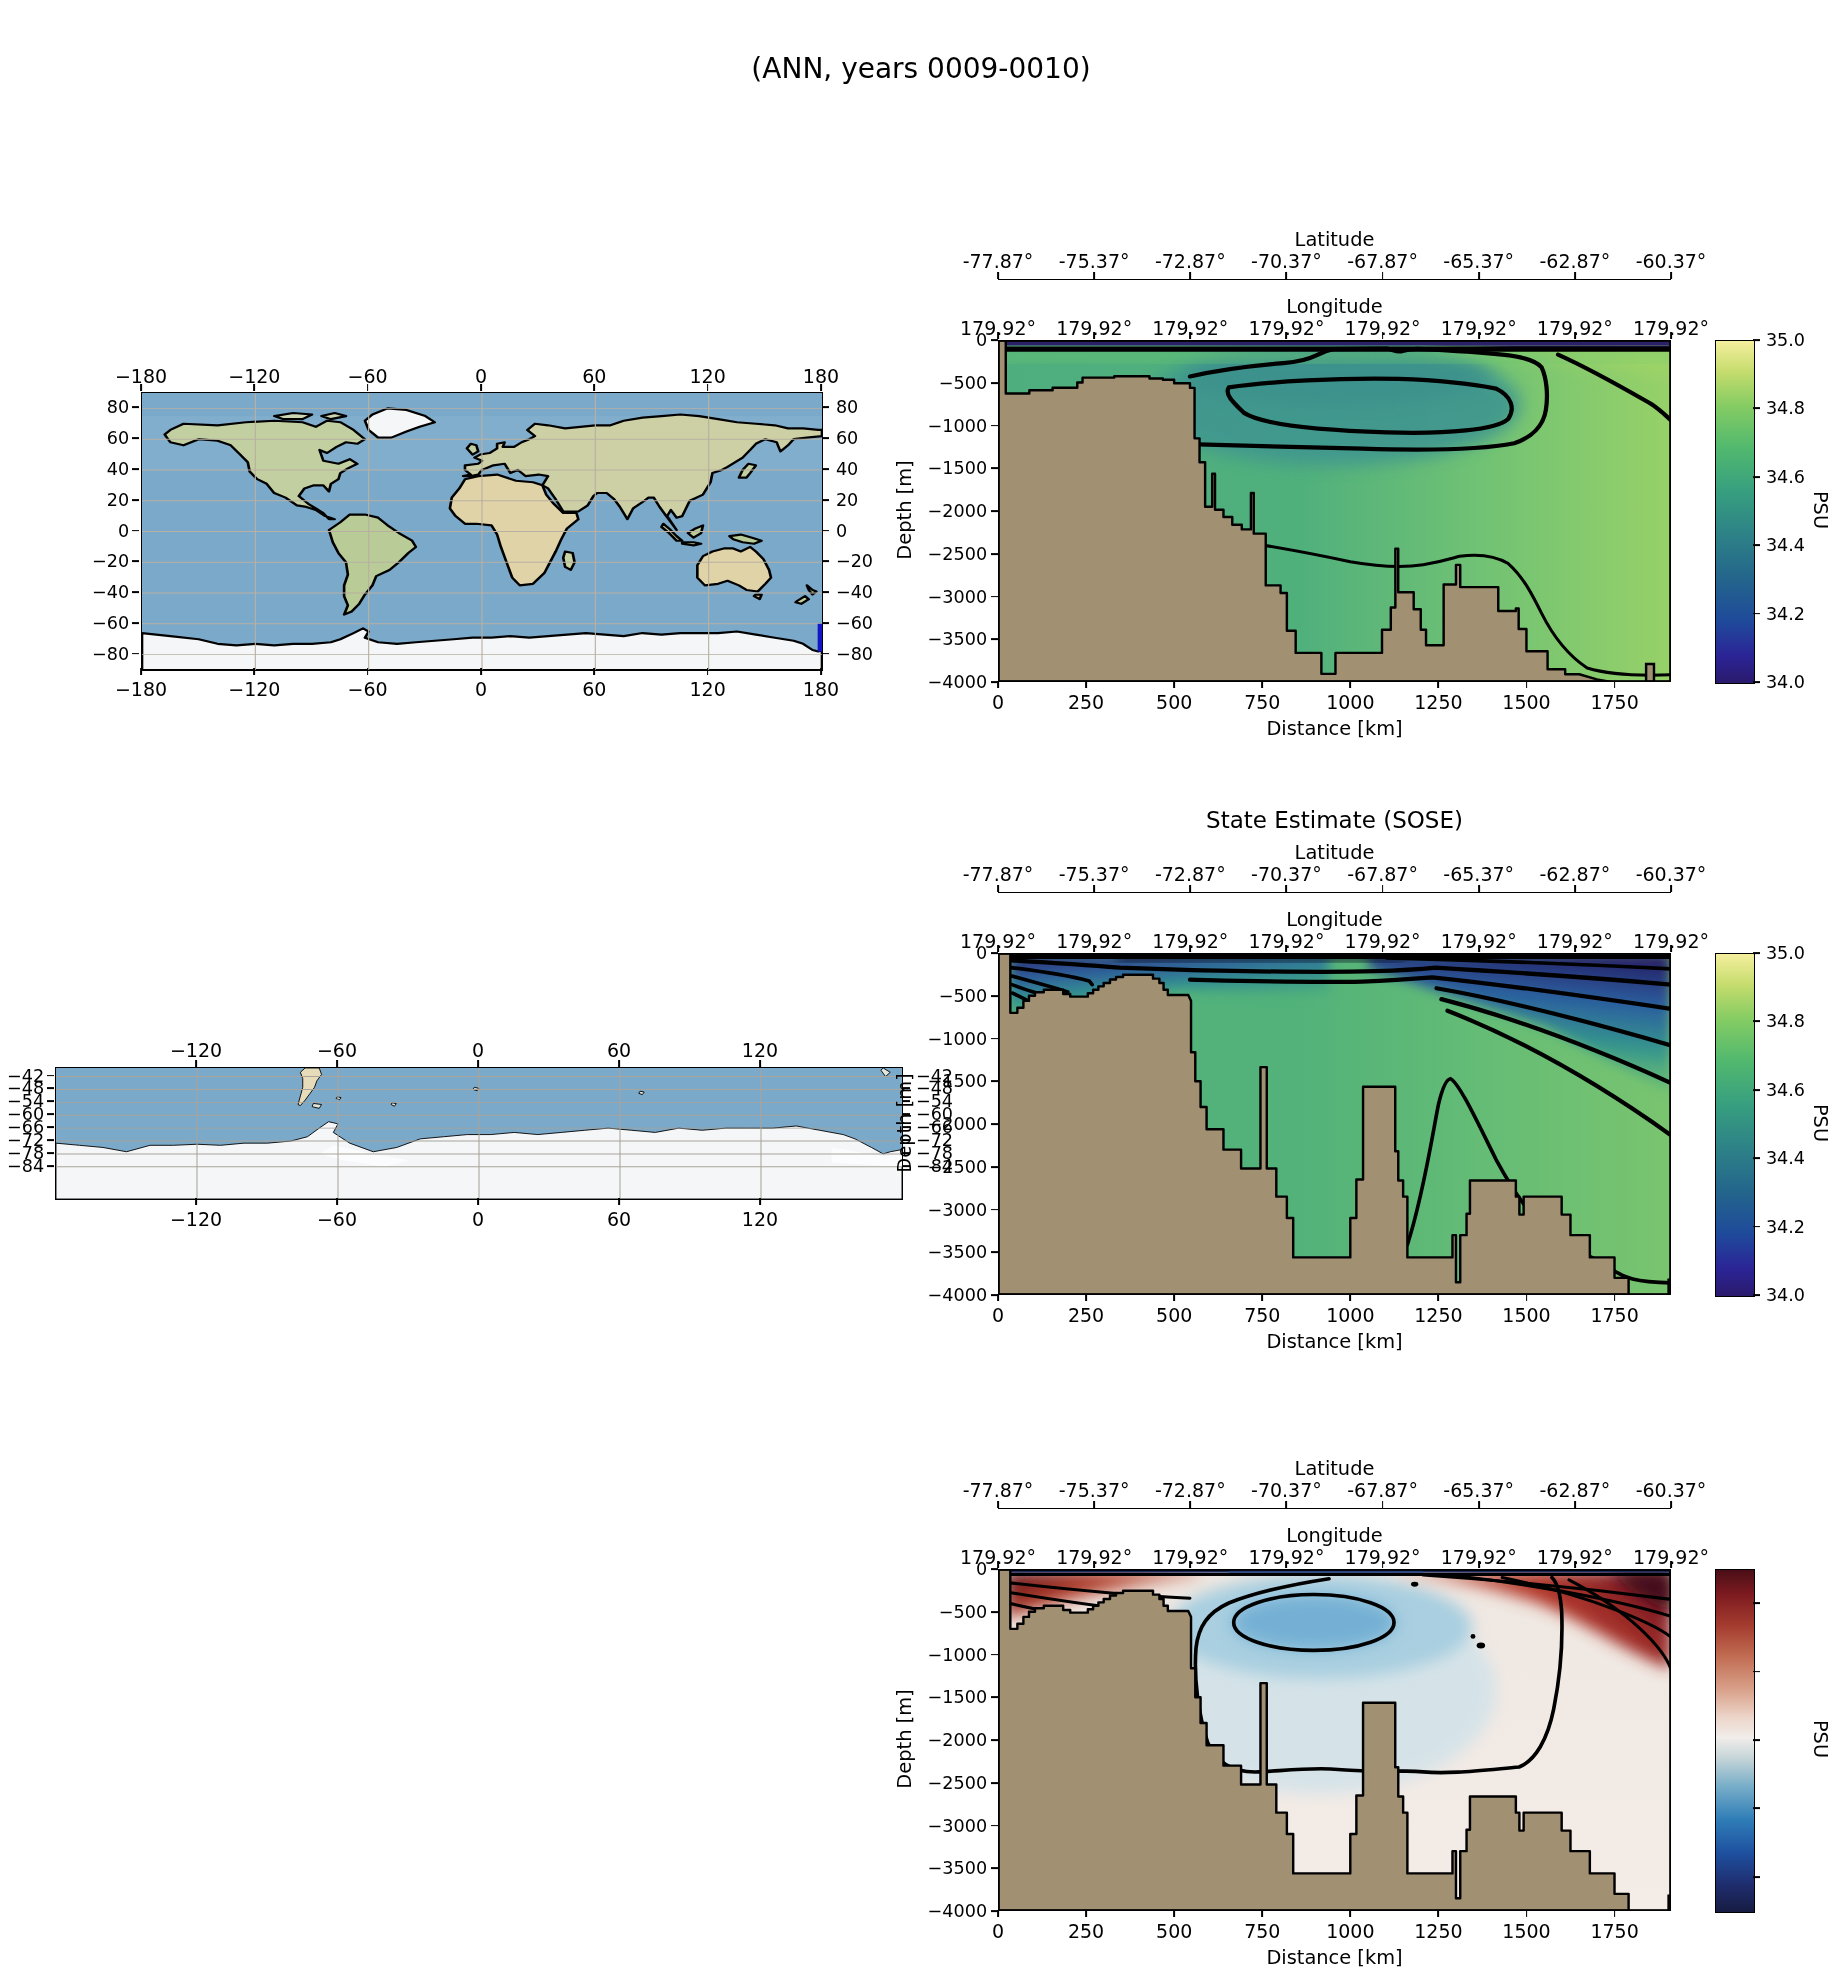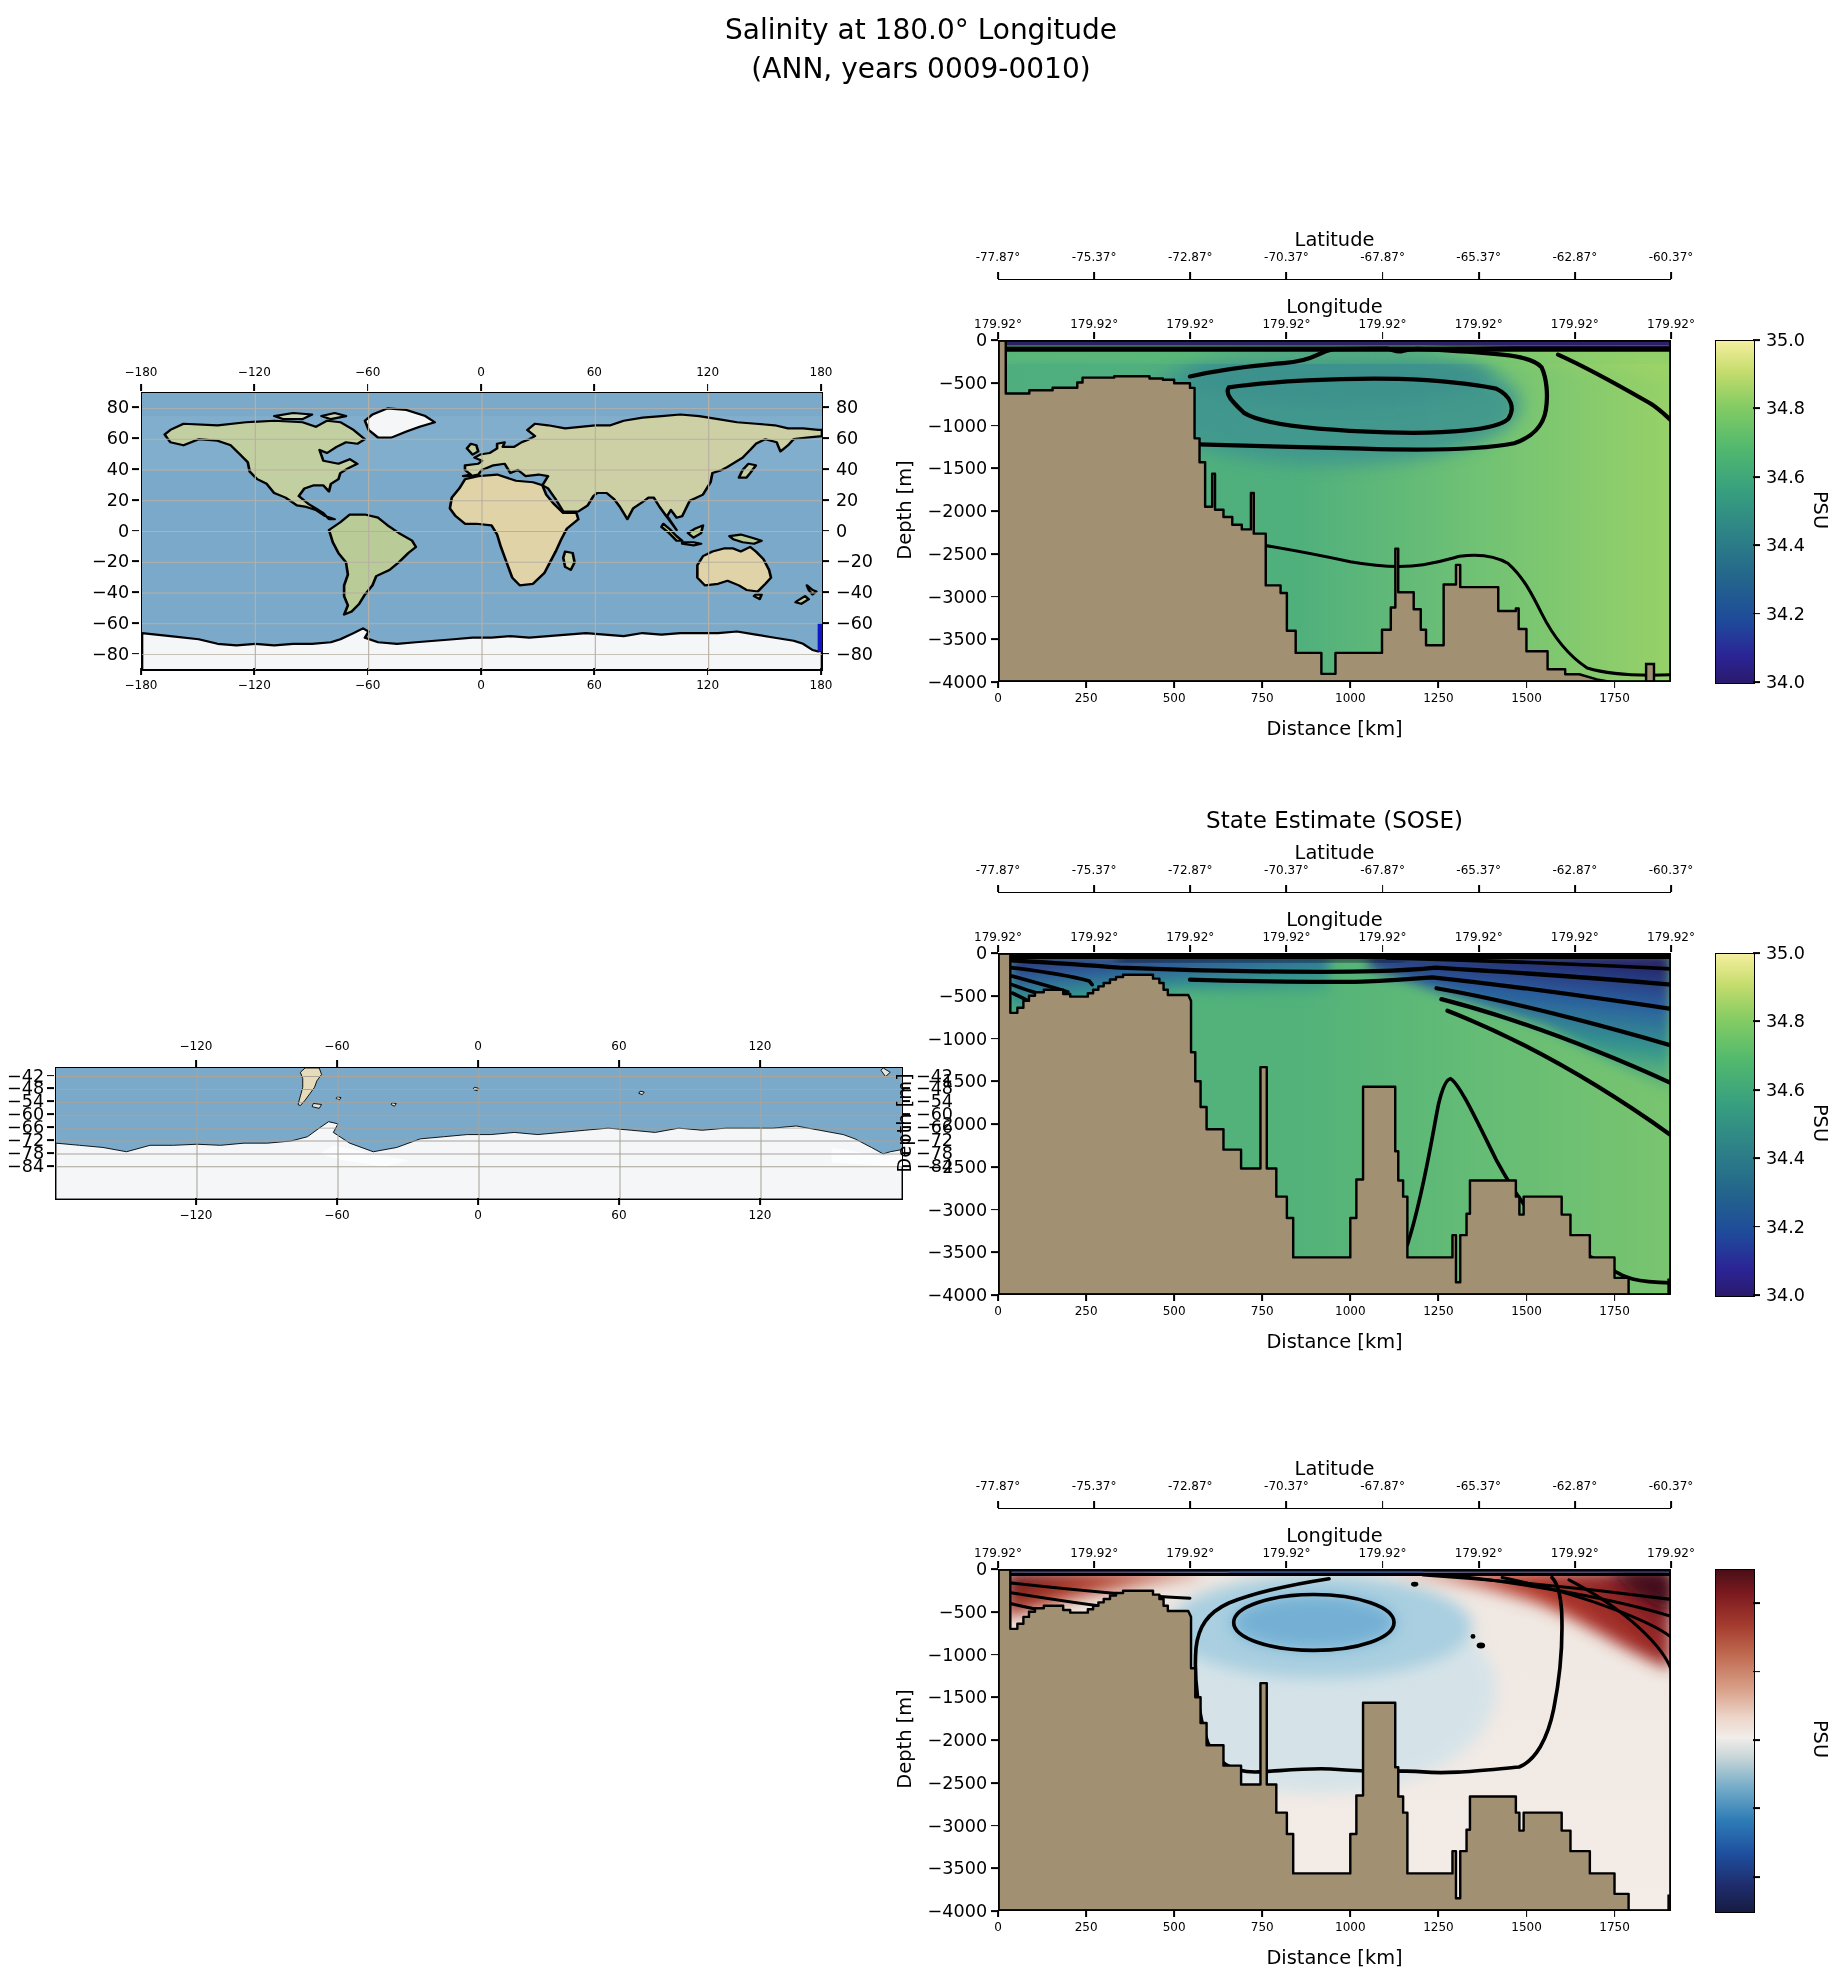--- a/index.html
+++ b/index.html
@@ -2,21 +2,21 @@
 <html style="font-size:9.7px"><head>
 <meta charset="utf-8">
 <style>
   html,body{margin:0;padding:0;background:#fff;}
   body{font-family:"DejaVu Sans","Liberation Sans",sans-serif;color:#000;}
   .fig{position:relative;width:1842px;height:1985px;background:#fff;overflow:hidden;}
   .suptitle{position:absolute;left:0;width:1842px;text-align:center;font-size:28px;line-height:38px;}
   .panel{position:absolute;}
   .sec-title{position:absolute;left:118px;width:673px;text-align:center;font-size:23px;}
   .ax-label{position:absolute;left:118px;width:673px;text-align:center;font-size:19.4px;}
-  .xrow{position:absolute;height:22px;font-size:12px;}
+  .xrow{position:absolute;height:22px;font-size:19px;}
   .xrow .tl{position:absolute;transform:translateX(-50%);white-space:nowrap;top:0;}
   .ycol{position:absolute;font-size:17.6px;}
   .ycol .tl{position:absolute;right:4.9px;transform:translateY(-50%);white-space:nowrap;}
   .ycol.left-align .tl{right:auto;left:4.9px;}
   .marks{position:absolute;}
   .marks .tm{position:absolute;background:#000;}
   .marks.mx .tm{width:1.8px;height:100%;transform:translateX(-50%);top:0;}
   .marks.my .tm{height:1.8px;width:100%;transform:translateY(-50%);left:0;}
   .spine{position:absolute;border-top:1.8px solid #000;}
   .axes{position:absolute;background:#fff;}
@@ -27,21 +27,20 @@
   .cb-haline{background:linear-gradient(to top,#2a1a6c 0%,#2b2496 8%,#1f4a9b 18%,#23648c 30%,#2d8187 43%,#379f7f 56%,#52b96e 69%,#85cc63 81%,#c5dc6d 91%,#f5ef9e 100%);}
   .cb-balance{background:linear-gradient(to top,#161c42 0%,#1f2d6e 8%,#1e4f9e 17%,#2f7db7 27%,#7aafc9 37%,#c6d5d8 45%,#f1edea 51%,#ecd4c8 57%,#d9a18a 65%,#c06b51 75%,#a33b2e 84%,#7c1a20 93%,#4a0e16 100%);}
   .map{position:absolute;border:1.8px solid #000;background:#7ba9c9;overflow:hidden;}
   .map svg{display:block;}
 </style>
 </head>
 <body>
 
 <div class="fig">
 
-  <div class="suptitle" style="top:11px;">Salinity at 180.0° Longitude</div>
   <div class="suptitle" style="top:50px;">(ANN, years 0009-0010)</div>
 
   <div class="panel" style="left:56px;top:337px;width:898px;height:401px;">
     <div class="xrow" style="left:85px;top:28px;width:680px;">
         <span class="tl" style="left: 0%;">−180</span>
         <span class="tl" style="left: 16.6667%;">−120</span>
         <span class="tl" style="left: 33.3333%;">−60</span>
         <span class="tl" style="left: 50%;">0</span>
         <span class="tl" style="left: 66.6667%;">60</span>
         <span class="tl" style="left: 83.3333%;">120</span>

